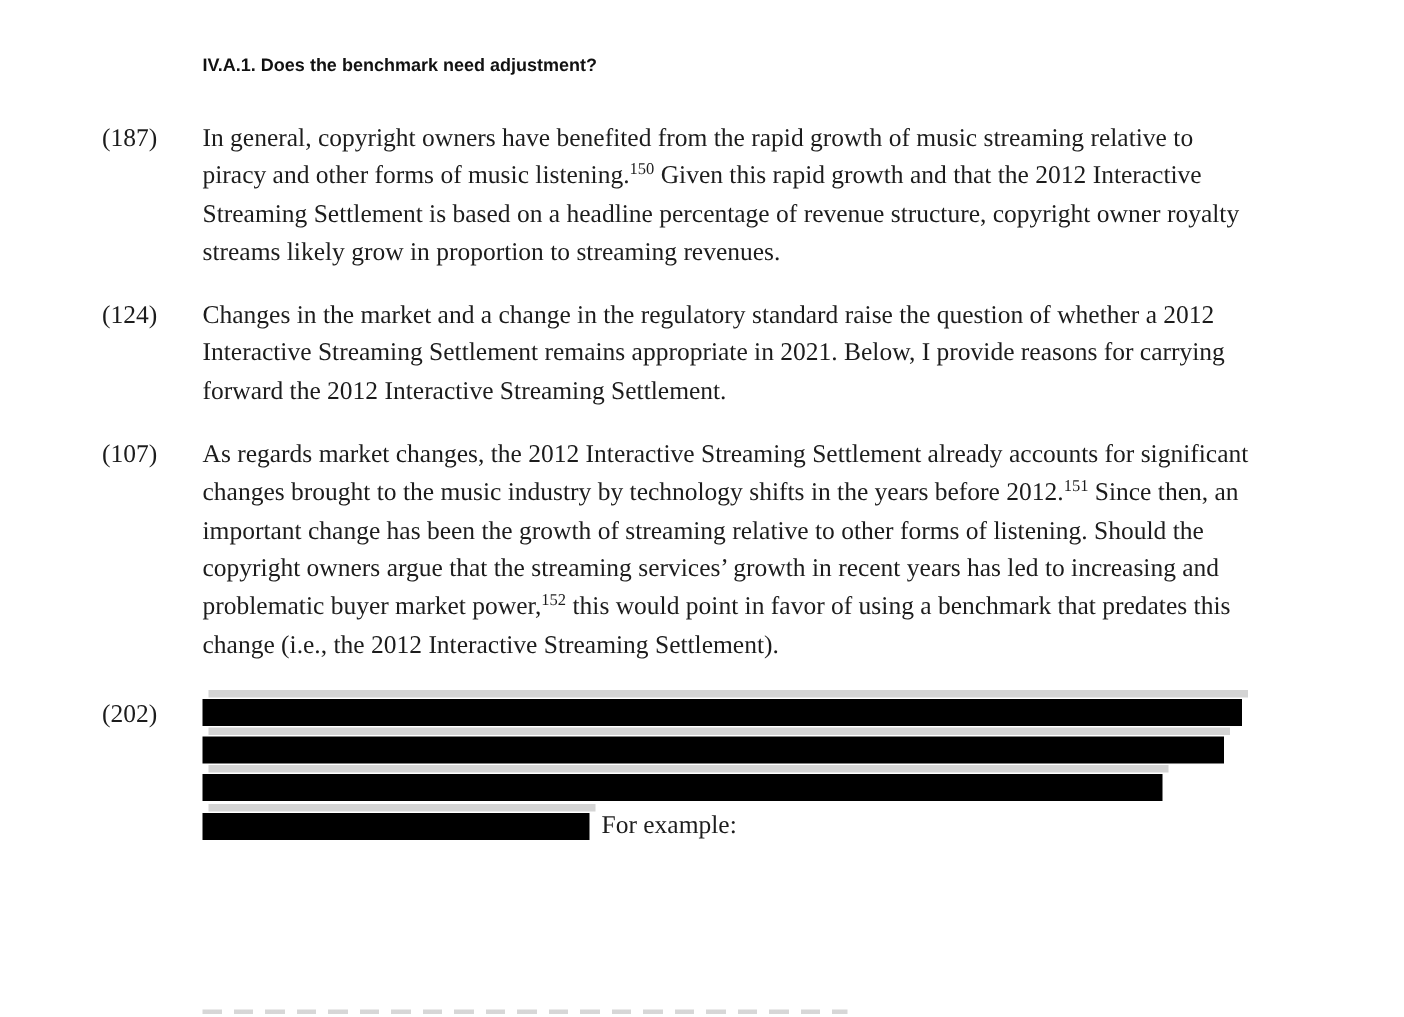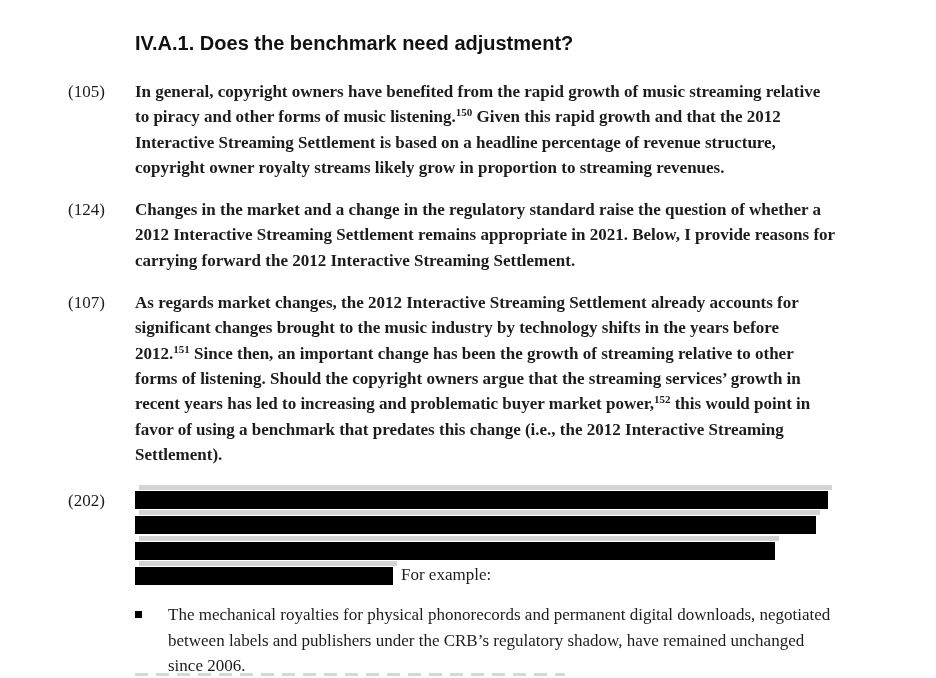--- a/index.html
+++ b/index.html
@@ -17,37 +17,36 @@
     font-family:"Liberation Serif","DejaVu Serif",serif;
     font-size:17px;
     line-height:25.3px;
     color:var(--text);
   }
   .content{padding-top:34px;}
   .heading{
     margin:0 0 26px 135px;
     font-family:"Liberation Sans","DejaVu Sans",sans-serif;
     font-weight:bold;
-    font-size:20px;
+    font-size:12px;
     line-height:19px;
     color:#111;
   }
   .para{
     position:relative;
     padding-left:135px;
     margin:0 0 17px 0;
   }
   .para .num{
     position:absolute;
     left:68px;top:0;
   }
   .para .body{
     display:block;
     width:700px;
-    font-weight:bold;
   }
   sup{
     font-size:11px;
     line-height:0;
     vertical-align:baseline;
     position:relative;
     top:-6px;
   }
   
   .redact{
@@ -109,21 +108,21 @@
 </style>
 </head>
 <body>
 
 <div class="page">
   <div class="content">
 
     <h1 class="heading">IV.A.1. Does the benchmark need adjustment?</h1>
 
     <div class="para">
-      <span class="num">(105)</span>
+      <span class="num">(187)</span>
       <span class="body"><span>In general, copyright owners have benefited from the rapid growth of music streaming relative to piracy and other forms of music listening.</span><sup>150</sup><span> Given this rapid growth and that the 2012 Interactive Streaming Settlement is based on a headline percentage of revenue structure, copyright owner royalty streams likely grow in proportion to streaming revenues.</span></span>
     </div>
 
     <div class="para">
       <span class="num">(124)</span>
       <span class="body"><span>Changes in the market and a change in the regulatory standard raise the question of whether a 2012 Interactive Streaming Settlement remains appropriate in 2021. Below, I provide reasons for carrying forward the 2012 Interactive Streaming Settlement.</span></span>
     </div>
 
     <div class="para">
       <span class="num">(107)</span>
@@ -144,20 +143,16 @@
         <div class="rhl" style="width: 640px;"></div>
         <div class="rbar" style="width: 640px;"></div>
       </div>
       <div class="rline">
         <div class="rhl" style="width: 258px;"></div>
         <div class="rbar" style="width: 258px;"></div>
         <span class="rtext">For example:</span>
       </div>
     </div>
 
-    <div class="bullet">
-      <span class="marker"></span>
-      <span class="btext">The mechanical royalties for physical phonorecords and permanent digital downloads, negotiated between labels and publishers under the CRB’s regulatory shadow, have remained unchanged since 2006.</span>
-    </div>
 
   </div>
   <div class="artifact"></div>
 </div>
 
 </body></html>

